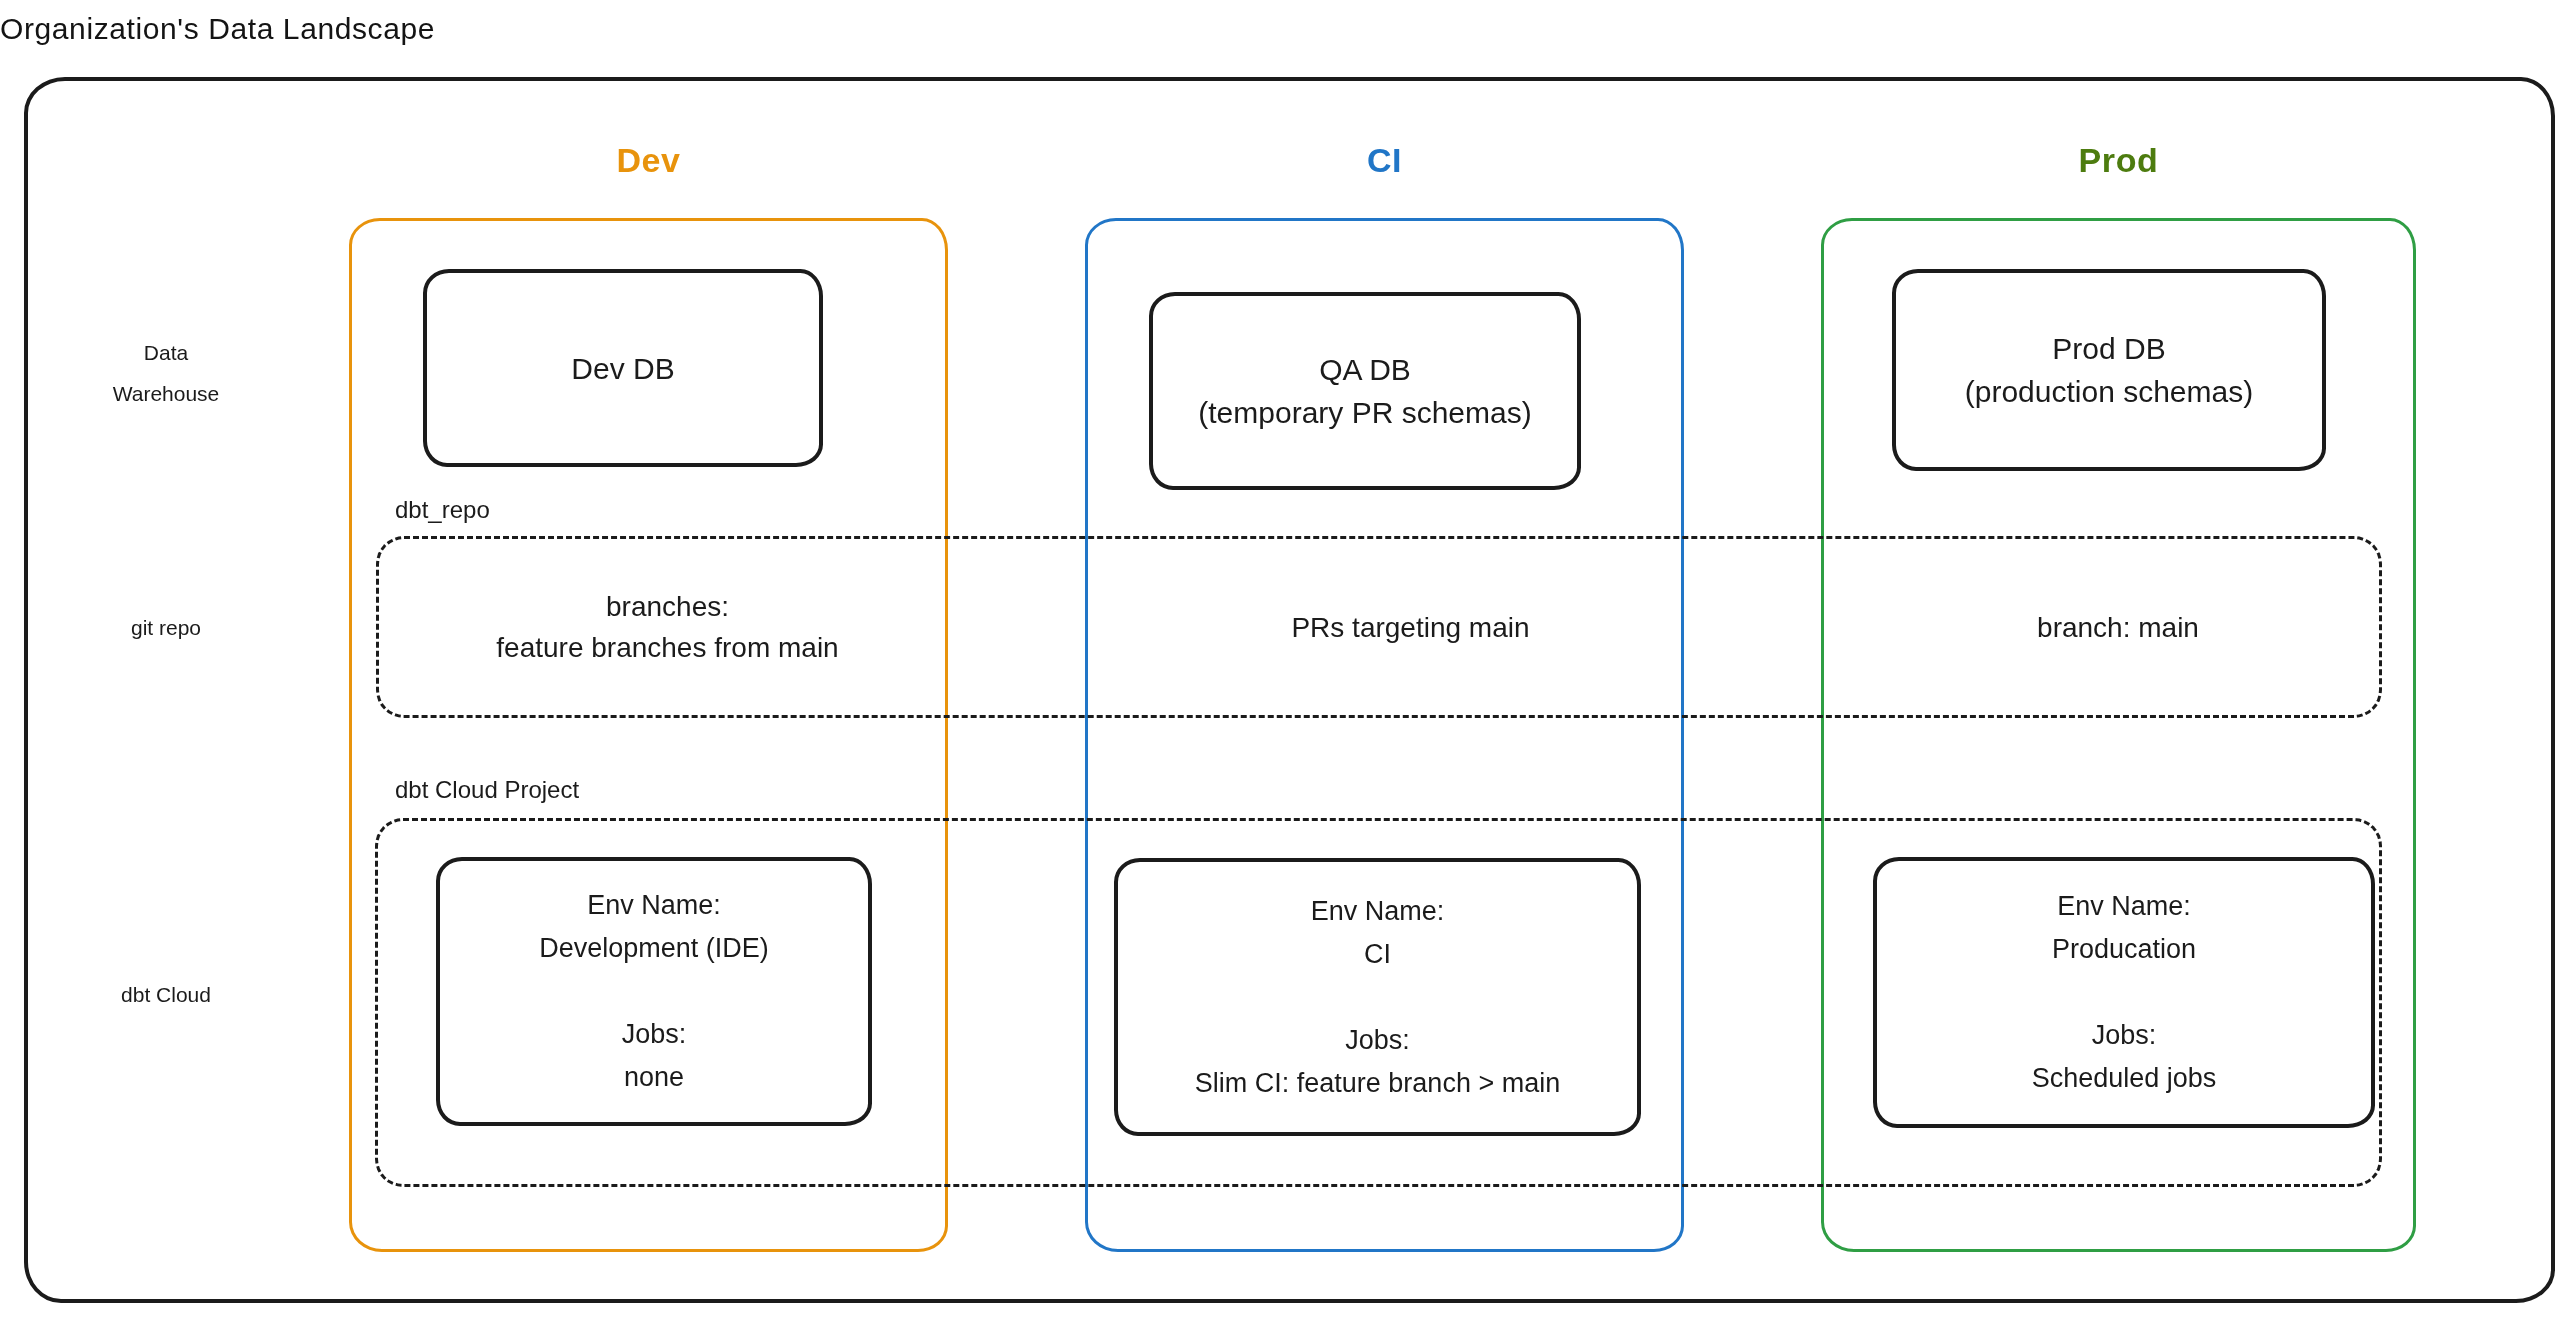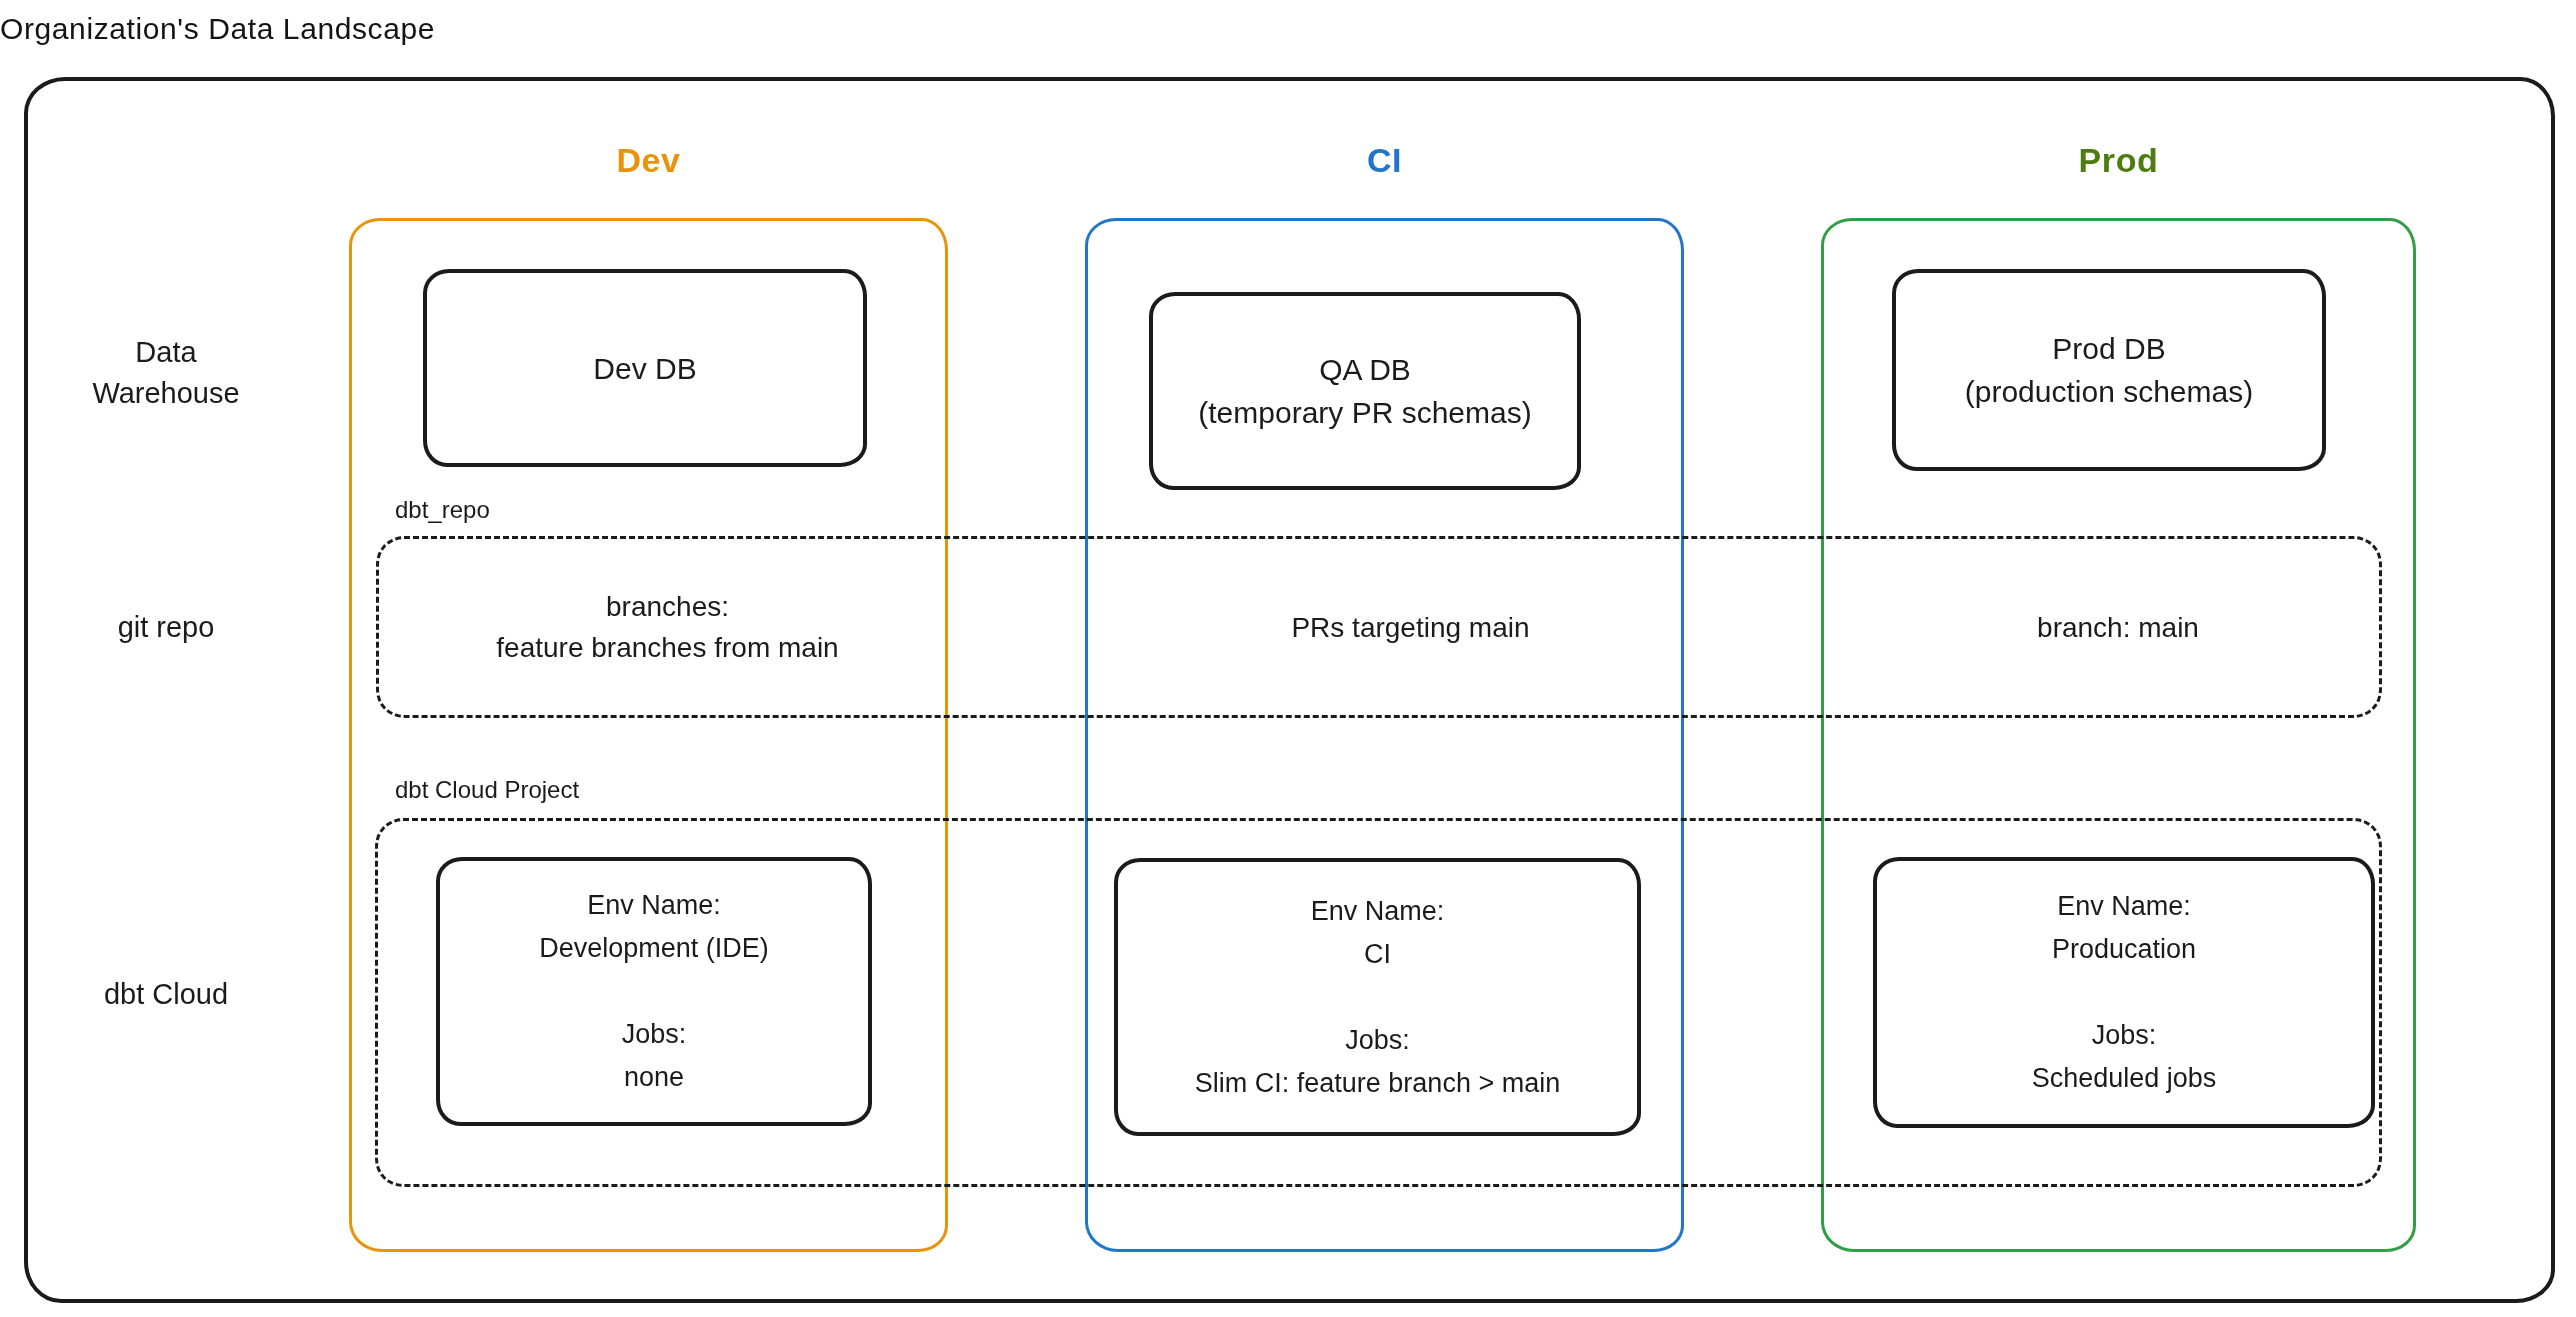--- a/index.html
+++ b/index.html
@@ -45,21 +45,21 @@
   }
   .git-text{
     position:absolute;display:flex;flex-direction:column;align-items:center;justify-content:center;
     text-align:center;font-size:28px;line-height:41px;
   }
   .env-text{font-size:27px;line-height:43px;}
   .env-spacer{height:43px;}
   .row-label{
     position:absolute;left:30px;width:272px;display:flex;flex-direction:column;
     align-items:center;justify-content:center;text-align:center;
-    font-size:29px;line-height:41px;
+    font-size:21px;line-height:41px;
   }
 </style>
 </head>
 <body>
 
 <div class="canvas">
 
   <div class="title">Organization's Data Landscape</div>
 
   <div class="outer-frame"></div>
@@ -76,21 +76,21 @@
     <div>Data</div>
     <div>Warehouse</div>
   </div>
   <div class="row-label" style="top:568px;height:118px;">
     <div>git repo</div>
   </div>
   <div class="row-label" style="top:935px;height:118px;">
     <div>dbt Cloud</div>
   </div>
 
-  <div class="solid-box" style="left:423px;top:269px;width:444px;height:198px;">
+  <div class="solid-box" style="left:423px;top:269px;width:400px;height:198px;">
     <div class="db-text">Dev DB</div>
   </div>
   <div class="solid-box" style="left:1149px;top:272px;width:432px;height:198px;margin-top:20px;">
     <div class="db-text">QA DB</div>
     <div class="db-text">(temporary PR schemas)</div>
   </div>
   <div class="solid-box" style="left:1892px;top:269px;width:434px;height:202px;">
     <div class="db-text">Prod DB</div>
     <div class="db-text">(production schemas)</div>
   </div>

